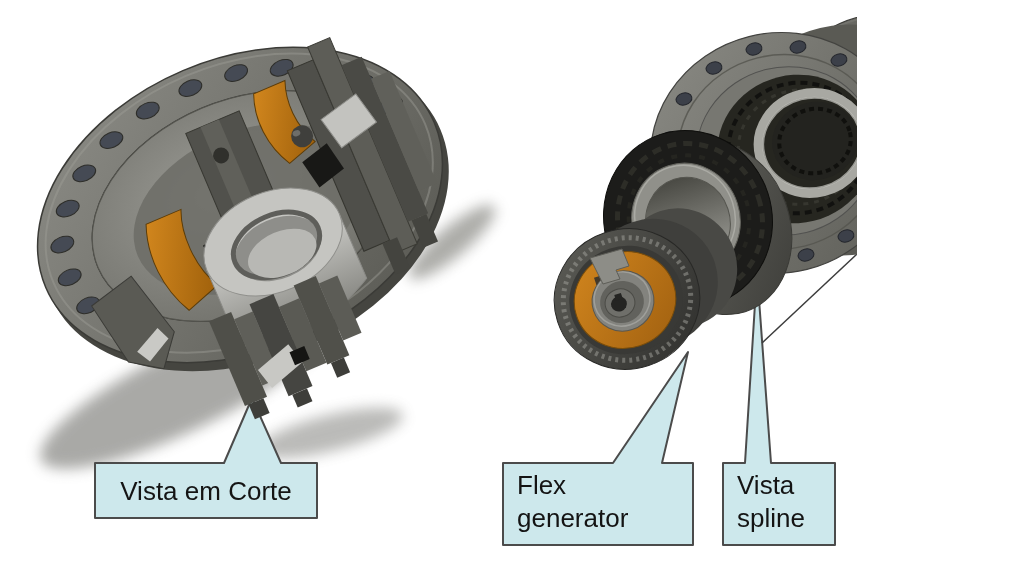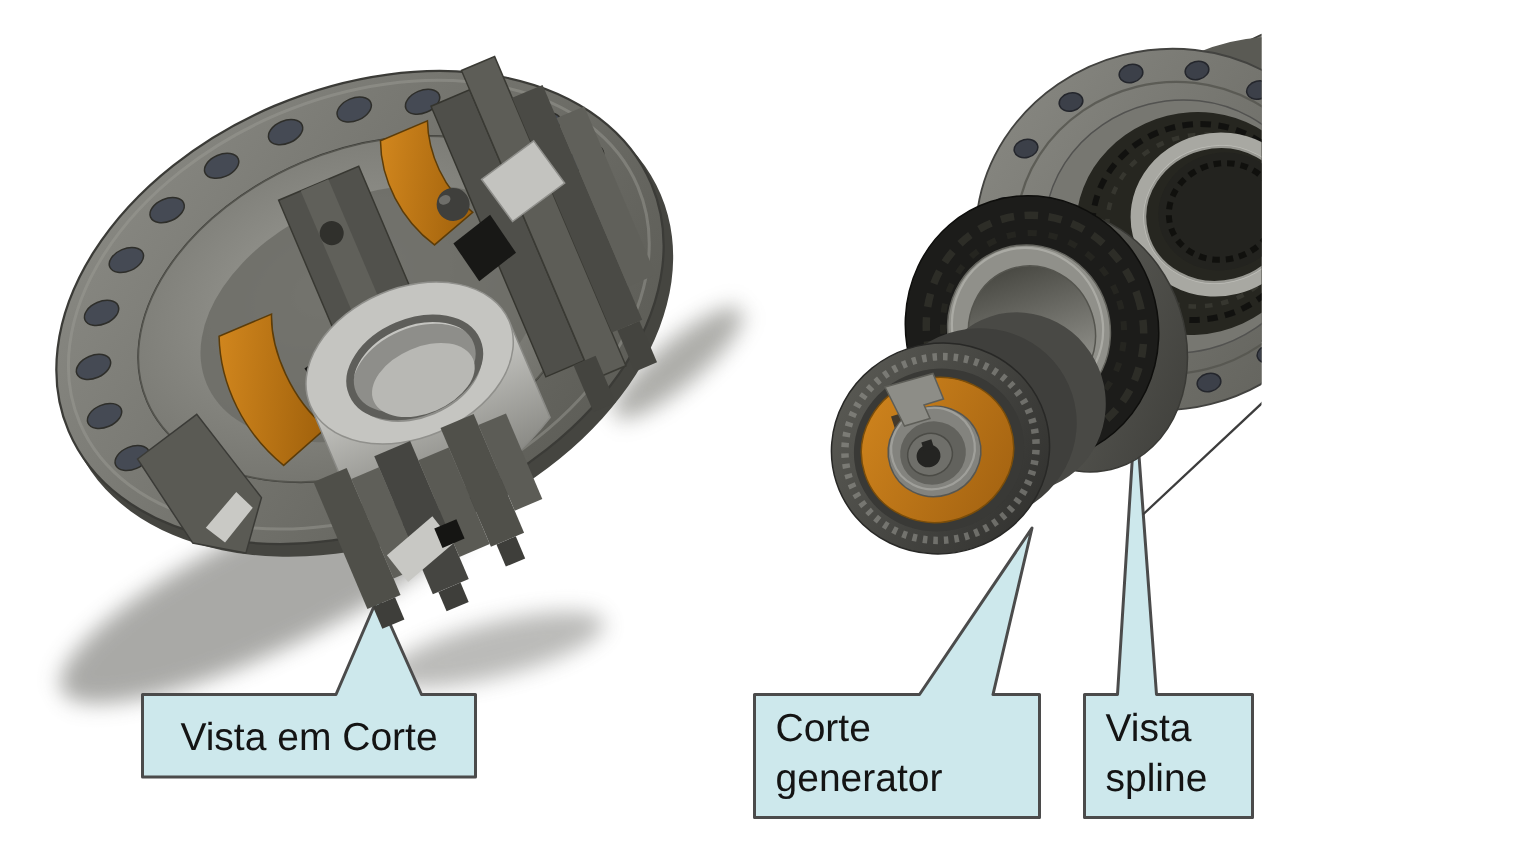--- a/index.html
+++ b/index.html
@@ -1,17 +1,17 @@
 <!DOCTYPE html>
 <html><head>
 <meta charset="utf-8">
 <style>
   html,body{margin:0;padding:0;background:#fff;}
   .stage{position:relative;width:841px;height:561px;background:#fff;overflow:hidden;
-         font-family:"Liberation Sans", sans-serif;}
+         font-family:"Liberation Sans", sans-serif;padding-left:16px;}
   .stage svg{position:absolute;left:0;top:0;}
   .lbl{position:absolute;white-space:pre-line;color:#141414;
        font-family:"Liberation Sans", sans-serif;font-size:26px;line-height:33px;}
   .lbl.center{display:flex;align-items:center;justify-content:center;line-height:1;}
 </style>
 </head>
 <body>
 
 <div class="stage">
 <svg width="1024" height="561" viewBox="0 0 1024 561">
@@ -203,17 +203,17 @@
       <ellipse cx="622" cy="302" rx="22" ry="21" transform="rotate(-18 622 302)" fill="#62625d"></ellipse>
       <ellipse cx="620" cy="303" rx="15" ry="14" transform="rotate(-18 620 303)" fill="#6f6f6a" stroke="#4b4b46"></ellipse>
       <ellipse cx="619" cy="304" rx="8" ry="7.5" transform="rotate(-18 619 304)" fill="#242422"></ellipse>
       <rect x="615" y="294" width="7" height="6" transform="rotate(-18 618 297)" fill="#242422"></rect>
       <path d="M590,258 l32,-9 l7,17 l-13,4 l4,9 l-17,5 Z" fill="#8d8d87" stroke="#5e5e58"></path>
     </g>
   </g>
 </svg>
 
   <div class="lbl center" style="left:95px;top:463px;width:222px;height:55px;">Vista em Corte</div>
-  <div class="lbl" style="left:517px;top:469px;width:170px;">Corte
+  <div class="lbl" style="left:517px;top:469px;width:170px;">Flex
 generator</div>
   <div class="lbl" style="left:737px;top:469px;width:95px;">Vista
 spline</div>
 </div>
 
 </body></html>

